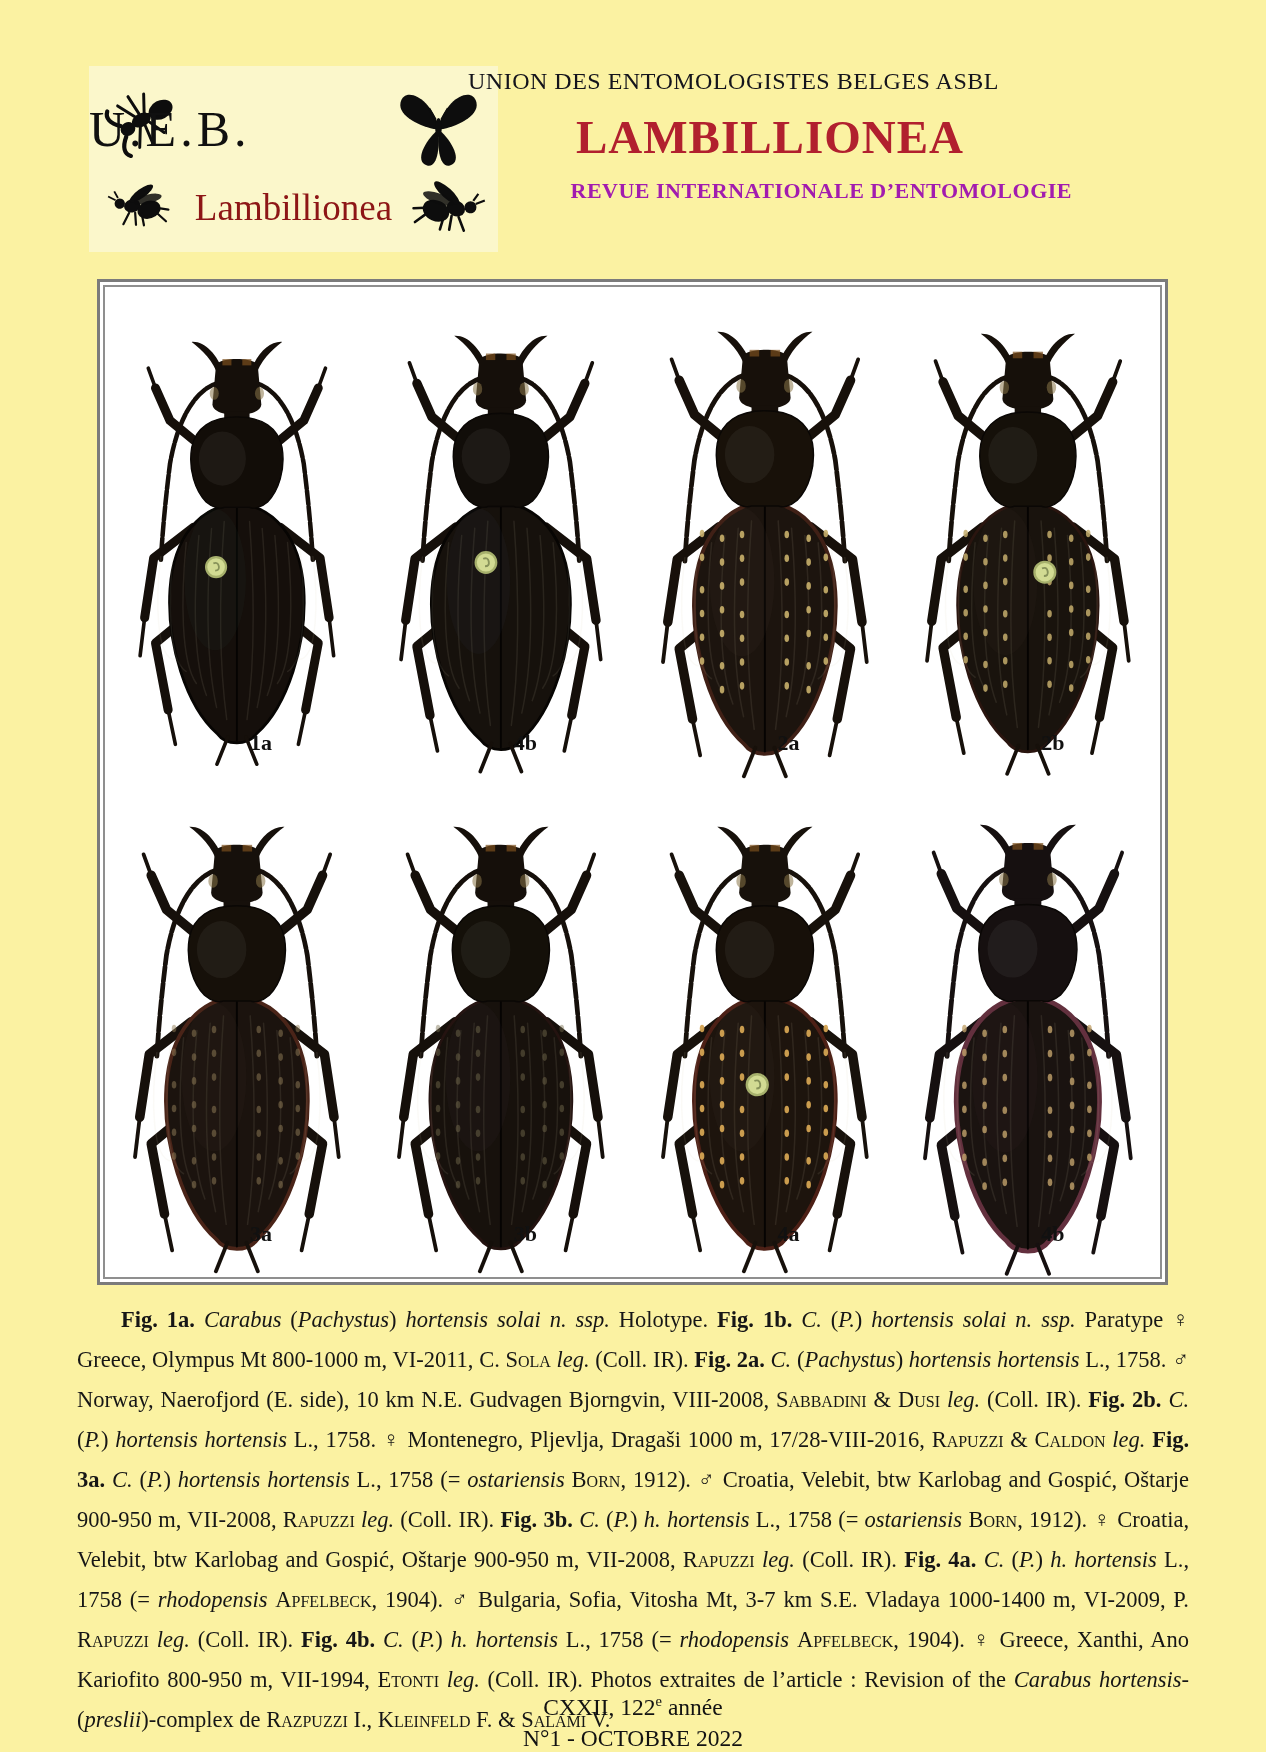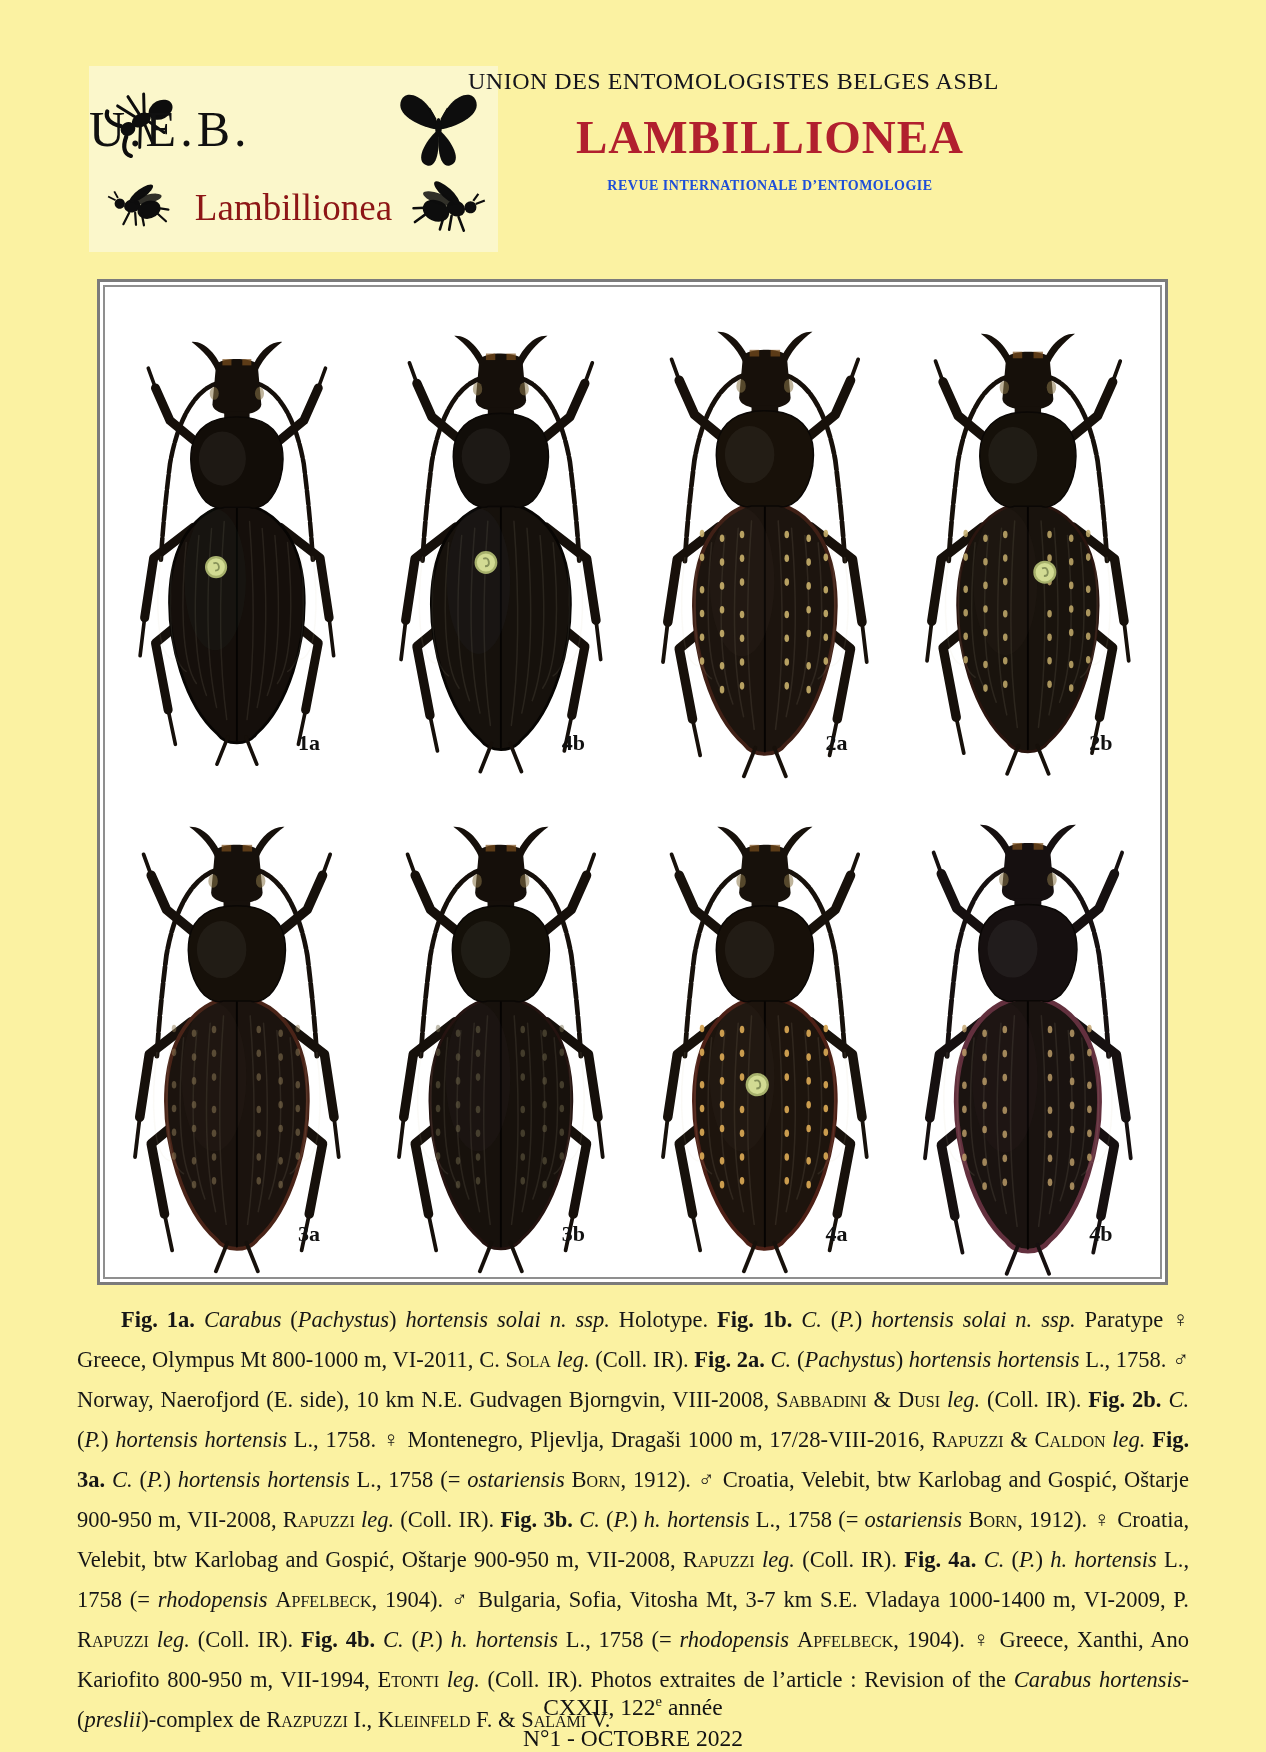--- a/index.html
+++ b/index.html
@@ -12,31 +12,31 @@
             font-size:50px;letter-spacing:4px;color:#101010;}
   .logo-name{position:absolute;left:0;right:0;top:120px;text-align:center;
              font-size:37px;color:#8D1616;}
   .icon{position:absolute;}
   .icon svg{width:100%;height:100%;display:block;}
 
   .org-line{position:absolute;left:468px;width:604px;top:68px;
             font-weight:normal;font-size:24px;color:#14141c;letter-spacing:.5px;}
   .journal-title{position:absolute;left:468px;width:604px;top:110px;text-align:center;
             font-weight:bold;font-size:47px;color:#B1202E;letter-spacing:1px;}
-  .revue-line{position:absolute;left:468px;width:604px;top:178px;text-align:center;
-            font-weight:bold;font-size:14px;color:#1d4ed8;letter-spacing:.5px;}
+  .revue-line{position:absolute;left:468px;width:604px;top:178px;text-align:right;
+            font-weight:bold;font-size:22px;color:#a21caf;letter-spacing:.5px;}
 
   
   .panel{position:absolute;left:97px;top:279px;width:1071px;height:1006px;
          box-sizing:border-box;border:3px solid #7b7b7b;background:#ffffff;padding:3px;}
   .panel-inner{width:100%;height:100%;box-sizing:border-box;border:2px solid #8f8f8f;
          display:grid;grid-template-columns:repeat(4,1fr);grid-template-rows:1fr 1fr;}
   .cell{position:relative;}
   .cell svg.beetle{position:absolute;left:0;top:0;width:100%;height:100%;}
-  .fig-label{position:absolute;bottom:26px;left:55%;font-weight:bold;font-size:22px;color:#111;margin-left:48px;}
+  .fig-label{position:absolute;bottom:26px;left:55%;font-weight:bold;font-size:22px;color:#111;}
   .cell:nth-child(n+5) .fig-label{bottom:30px;}
 
   
   .caption{position:absolute;left:77px;width:1112px;top:1300px;
            font-size:22.5px;line-height:40px;text-align:justify;text-indent:44px;color:#161616;}
   .caption b{font-weight:bold;}
   .sc{font-variant:small-caps;}
   sup{font-size:.62em;}
 
   

